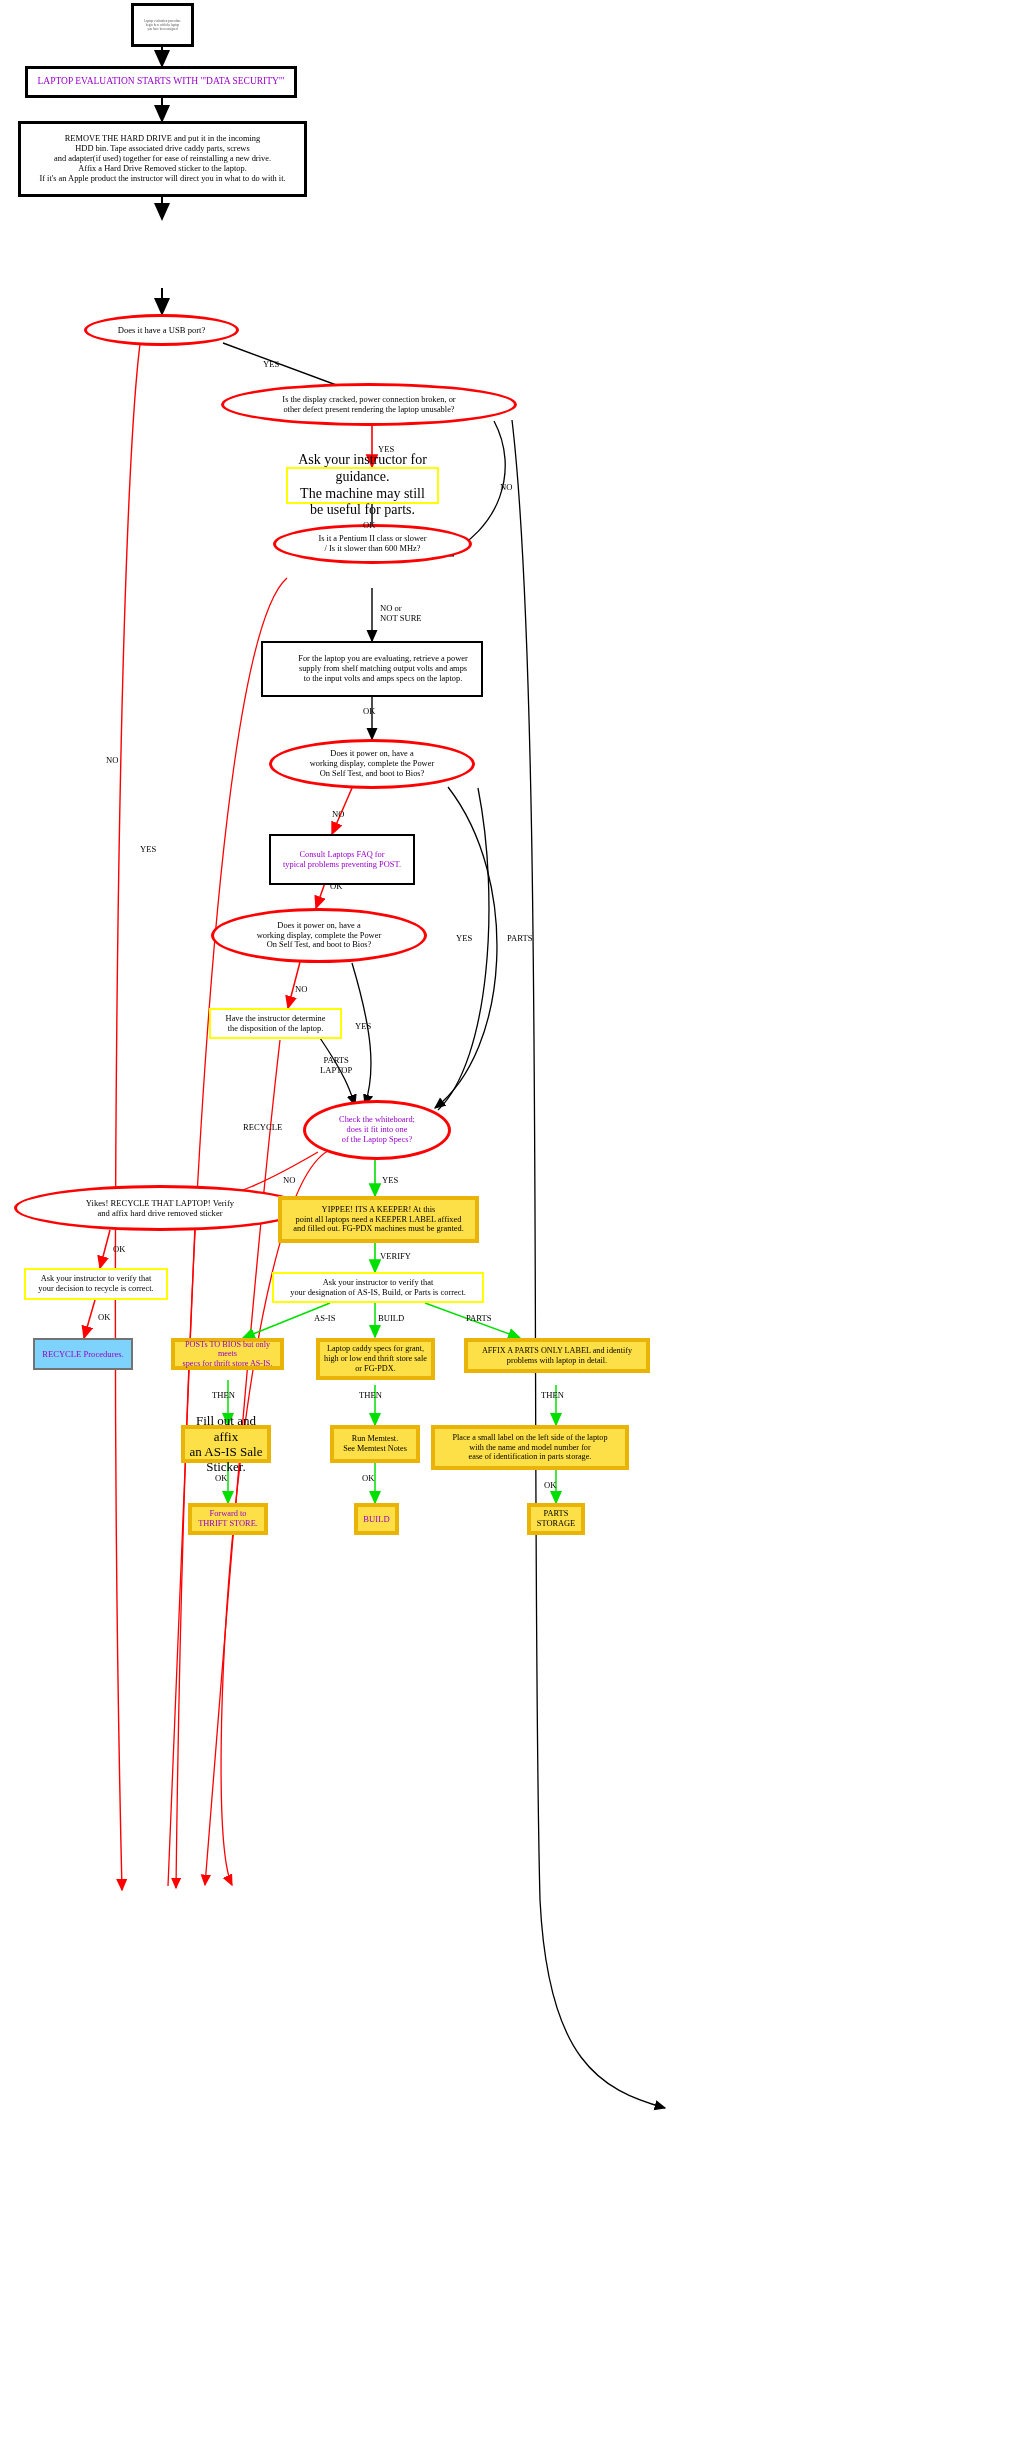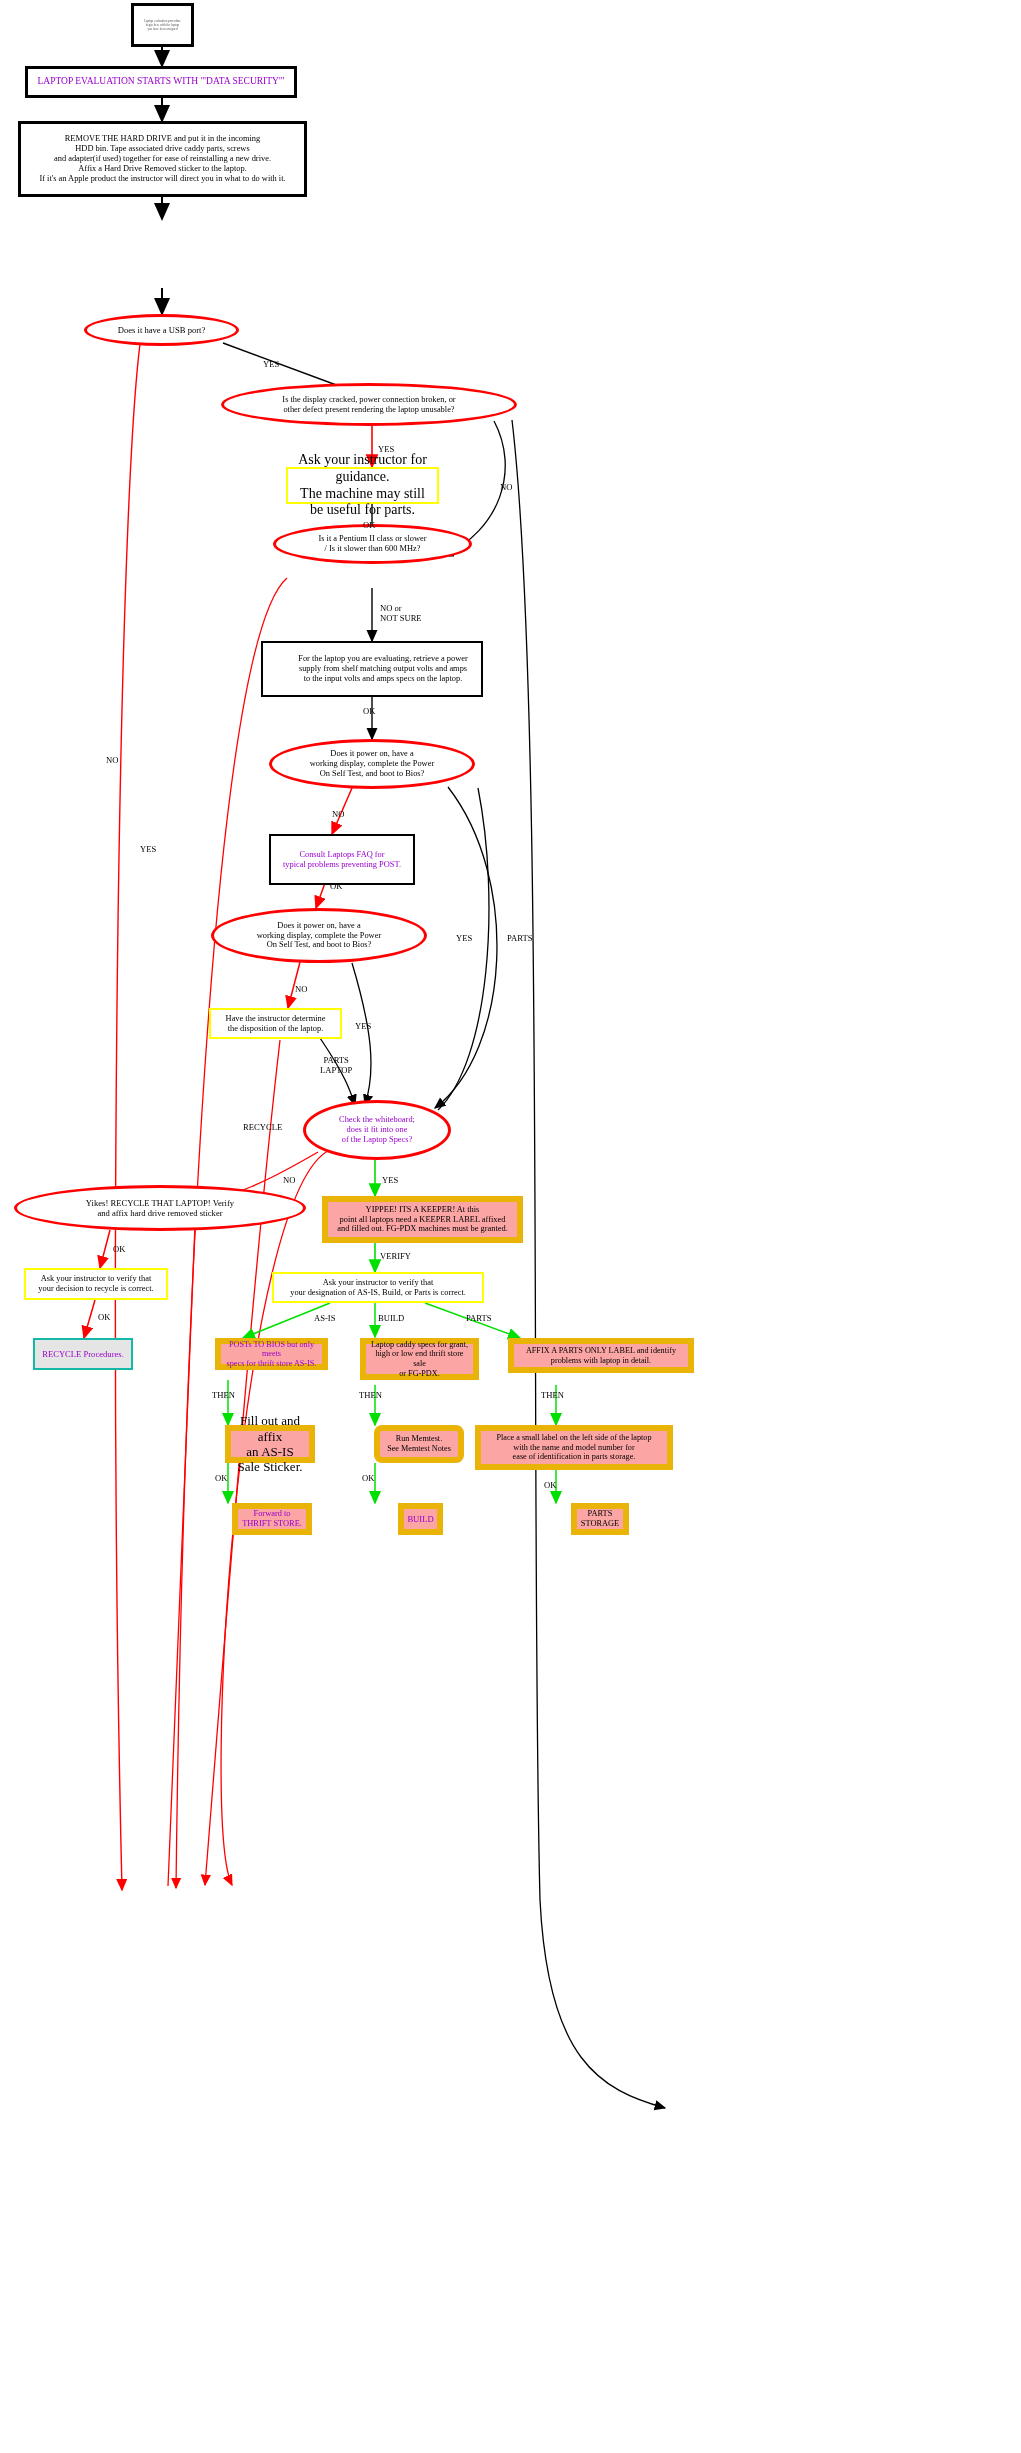--- a/index.html
+++ b/index.html
@@ -5,22 +5,22 @@
   html,body{margin:0;padding:0;background:#ffffff;}
   body{font-family:"Liberation Serif", serif;}
   #canvas{position:relative;width:1021px;height:2453px;background:#fff;overflow:hidden;}
   #wires{position:absolute;left:0;top:0;width:1021px;height:2453px;}
   .node{position:absolute;box-sizing:border-box;display:flex;align-items:center;justify-content:center;text-align:center;line-height:1.18;}
   .node .txt{display:block;width:100%;padding:0 4px;white-space:pre-line;}
   
   .rect{border:3px solid #000;background:#fff;}
   .rect-thin{border:2px solid #000;background:#fff;}
   .rect-yellow{border:2px solid #ffff00;background:#fff;}
-  .rect-green{border:6px solid #eab308;background:#fca5a5;margin-left:44px;}
-  .rect-red{border:2px solid #14b8a6;background:#e5e5e5;}
+  .rect-green{border:4px solid #eab308;background:#fde047;}
+  .rect-red{border:2px solid #737373;background:#7dd3fc;}
   
   .ell{border:3px solid #ff0000;border-radius:50%;background:#fff;}
   
   .t-black{color:#000;}
   .t-purple{color:#9900cc;}
   .edge-label{position:absolute;color:#000;font-family:"Liberation Serif",serif;white-space:pre-line;line-height:1.15;}
   .tiny{font-size:3.2px;color:#555;line-height:1.25;}
 </style>
 </head>
 <body>
@@ -217,21 +217,21 @@
   <div class="node rect-green" style="left:464px;top:1338px;width:186px;height:35px;font-size:8.2px;">
     <span class="txt t-black">AFFIX A PARTS ONLY LABEL and identify
 problems with laptop in detail.</span>
   </div>
 
   <div class="node rect-green" style="left:181px;top:1425px;width:90px;height:38px;font-size:13px;">
     <span class="txt t-black">Fill out and affix
 an AS-IS Sale Sticker.</span>
   </div>
 
-  <div class="node rect-green" style="left:330px;top:1425px;width:90px;height:38px;font-size:8.2px;border-radius:8px;">
+  <div class="node rect-green" style="left:330px;top:1425px;width:90px;height:38px;font-size:8.2px;">
     <span class="txt t-black">Run Memtest.
 See Memtest Notes</span>
   </div>
 
   <div class="node rect-green" style="left:431px;top:1425px;width:198px;height:45px;font-size:8.2px;">
     <span class="txt t-black">Place a small label on the left side of the laptop
 with the name and model number for
 ease of identification in parts storage.</span>
   </div>
 

